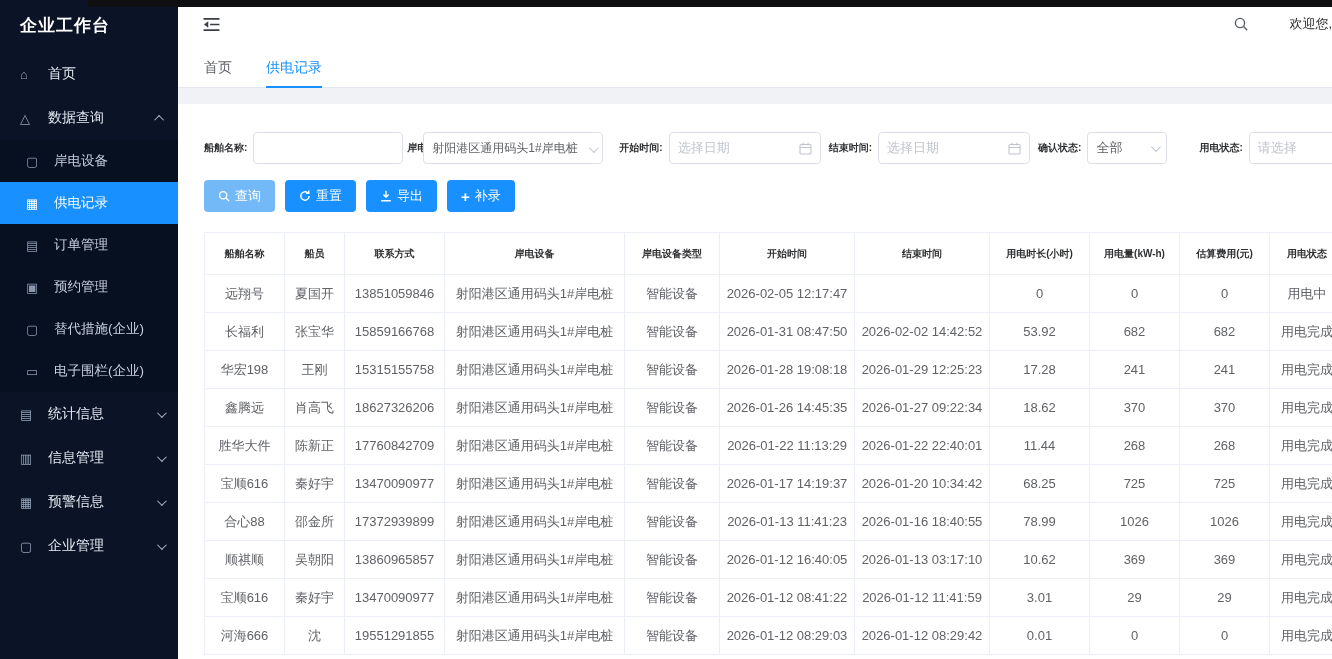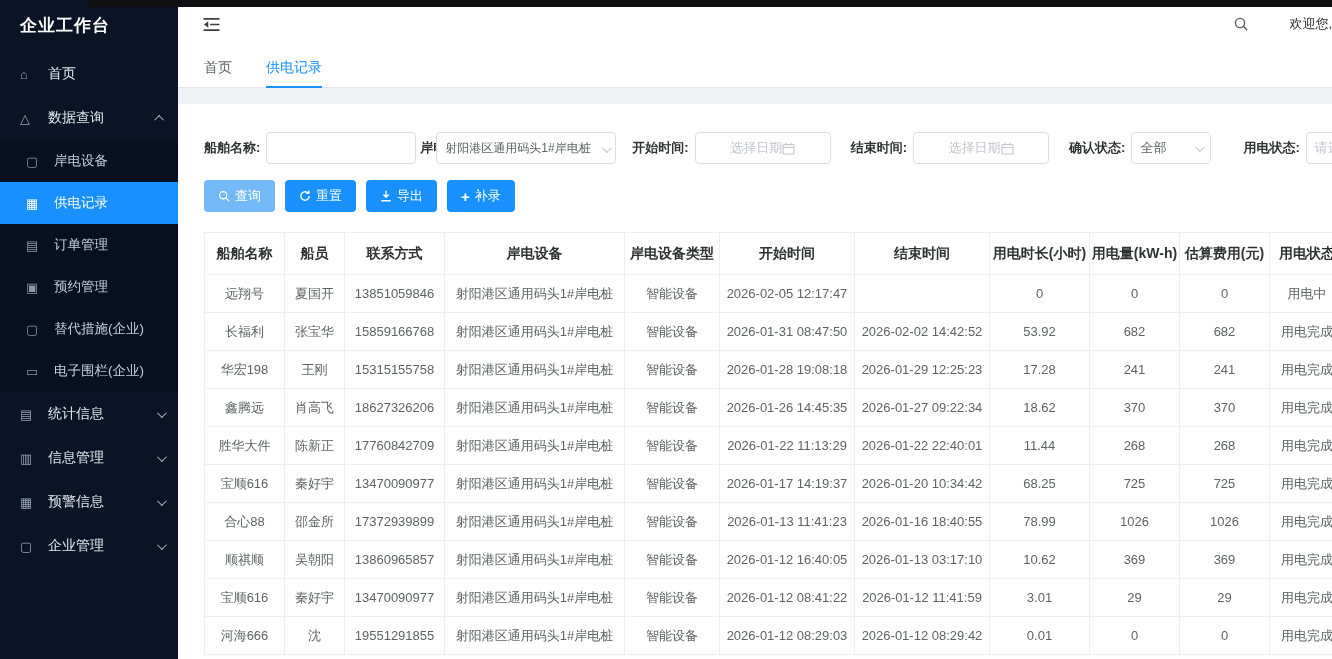--- a/index.html
+++ b/index.html
@@ -38,46 +38,46 @@
   .tabbar { height:40px; border-bottom:1px solid #e4e7ed; display:flex; padding-left:26px; background:#fff; }
   .tab { line-height:39px; height:40px; margin-right:34px; font-size:14px; color:#606266; cursor:pointer; }
   .tab.active { color:#1890ff; border-bottom:2px solid #1890ff; }
 
   .gray-band { height:16px; background:#f0f2f5; }
 
   .content { flex:1; padding:28px 0 0 26px; background:#fff; overflow:hidden; }
 
   
   .filter-row { display:flex; align-items:center; white-space:nowrap; }
-  .f-label { font-size:13px; font-weight:600; color:#303133; margin-right:6px; flex:0 0 auto; }
+  .f-label { font-size:10px; font-weight:600; color:#303133; margin-right:6px; flex:0 0 auto; }
   .f-label.clip { width:16px; overflow:hidden; display:inline-block; margin-left:4px; margin-right:0; }
   .box { height:32px; border:1px solid #dcdfe6; border-radius:4px; background:#fff; display:inline-flex; align-items:center; padding:0 8px; position:relative; flex:0 0 auto; }
   .box input { border:none; outline:none; width:100%; height:100%; font-size:13px; font-family:inherit; }
   .ship-input { width:150px; margin-right:0; }
   .device-select { width:180px; margin-right:16px; padding-right:18px; font-size:12px; color:#606266; overflow:hidden; }
-  .date-input { width:136px; margin-right:20px; justify-content:center; }
+  .date-input { width:152px; margin-right:8px; justify-content:space-between; }
   .placeholder { color:#c0c4cc; font-size:13px; }
   .confirm-select { width:80px; margin-right:32px; justify-content:space-between; color:#606266; }
   .power-select { width:150px; justify-content:space-between; }
   .sel-chev { width:7px; height:7px; border-right:1.3px solid #c0c4cc; border-bottom:1.3px solid #c0c4cc; transform:rotate(45deg) translateY(-2px); flex:0 0 auto; margin-left:6px; }
   .device-select .sel-chev { position:absolute; right:6px; top:13px; }
 
   
   .btn-row { margin-top:16px; display:flex; }
   .btn { height:32px; border:none; border-radius:4px; color:#fff; font-size:13px; font-family:inherit; padding:4px 14px; margin-right:10px; display:inline-flex; align-items:center; gap:5px; cursor:pointer; }
   .btn-query { background:#74b9f7; }
   .btn-blue { background:#1890ff; }
   .btn svg { display:block; }
   .plus-glyph { font-size:15px; font-weight:bold; line-height:1; }
 
   
   .table-wrap { margin-top:20px; }
   table { border-collapse:collapse; table-layout:fixed; width:1140px; border-top:1px solid #ebeef5; border-left:1px solid #ebeef5; }
   th, td { border-right:1px solid #ebeef5; border-bottom:1px solid #ebeef5; text-align:center; overflow:hidden; white-space:nowrap; }
-  th { height:42px; font-size:14px; font-weight:700; color:#303133; background:#fff; }
+  th { height:42px; font-size:10px; font-weight:700; color:#303133; background:#fff; }
   td { height:38px; font-size:13px; color:#606266; }
 </style>
 </head>
 <body>
 
 <div class="app">
   <div class="topstrip"></div>
 
   <aside class="sidebar">
     <div class="side-title">企业工作台</div>

